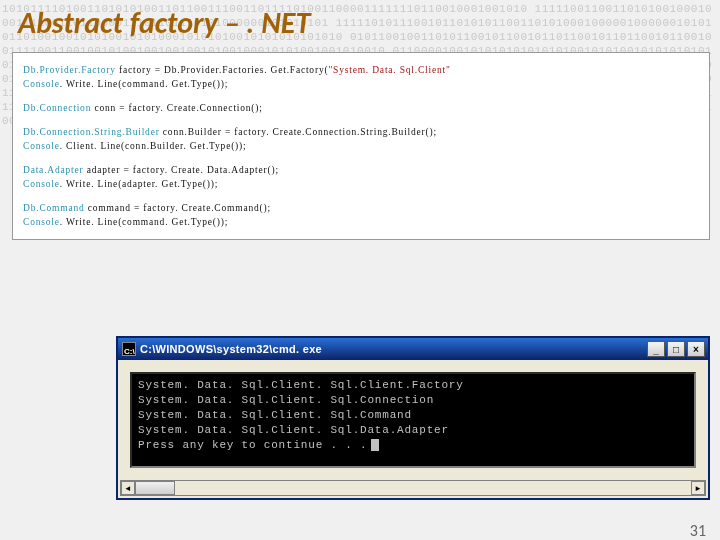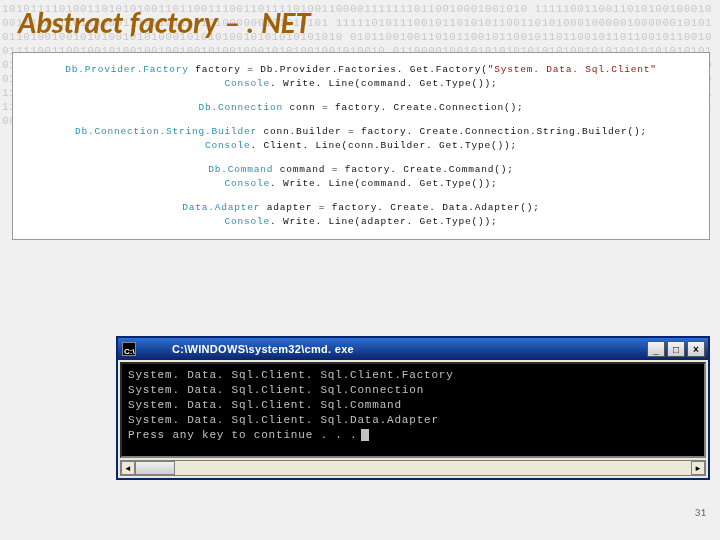--- a/index.html
+++ b/index.html
@@ -38,24 +38,23 @@
   .code-block {
     position: absolute;
     top: 52px;
     left: 12px;
     right: 10px;
     background: #fff;
     border: 1px solid #999;
     padding: 10px 10px;
     font-size: 9.5px;
     line-height: 14px;
-    font-family: Liberation Mono, monospace;
+    font-family: Liberation Serif, serif;
     z-index: 3;
     letter-spacing: 0.8px;
-    text-align: center;
   }
   .code-block .grp { margin-bottom: 10px; }
   .code-block .grp:last-child { margin-bottom: 0; }
   .typ { color: #2b91af; }
   .str { color: #a31515; }
   .txt { color: #111; }
   .cmd-window {
     position: absolute;
     left: 116px;
     top: 336px;
@@ -77,60 +76,60 @@
     font-weight: bold;
   }
   .cmd-title .icon {
     width: 14px; height: 14px;
     background: #000;
     border: 1px solid #888;
     margin-right: 4px;
     display: flex; align-items: flex-end; justify-content: flex-start;
     font-size: 8px; color: #fff; line-height: 6px; padding-left:1px;
   }
-  .cmd-title .path { flex: 1; letter-spacing: 0.3px; margin-left: 32px; }
+  .cmd-title .path { flex: 1; letter-spacing: 0.3px; }
   .cmd-btns { display: flex; gap: 2px; }
   .cmd-btn {
     width: 18px; height: 16px;
     background: linear-gradient(#f4f4f4,#cfcfcf);
     border: 1px solid #555;
     display:flex;align-items:center;justify-content:center;
     color:#000; font-weight:bold; font-size:10px;
   }
   .cmd-body {
     background: #000;
     color: #c0c0c0;
     font-size: 11px;
     line-height: 15px;
     padding: 4px 6px 2px;
     min-height: 96px;
     letter-spacing: 0.8px;
     border: 2px inset #808080;
-    margin: 2px;
+    margin: 12px;
     overflow-x: hidden;
   }
   .cmd-body .cursor {
     display:inline-block; width:8px; height:12px; background:#c0c0c0; vertical-align:middle; margin-left:4px;
   }
   .cmd-scroll {
     height: 16px;
     margin: 0 2px 2px;
     background: #ece9d8;
     border: 1px solid #808080;
     display:flex; align-items:center;
   }
   .cmd-scroll .arrow {
     width:14px; height:14px; background:#ece9d8; border:1px solid #808080;
     display:flex;align-items:center;justify-content:center;font-size:8px;
   }
   .cmd-scroll .track { flex:1; height:14px; background:#ece9d8; position:relative; }
   .cmd-scroll .thumb { width:40px; height:14px; background:linear-gradient(#f0f0f0,#cfcfcf); border:1px solid #808080; position:absolute; left:0; top:0; }
   .page-num {
-    position:absolute; right:14px; bottom:21px; font-family:Calibri,Arial,sans-serif;
-    font-size:11px; color:#666; z-index:6;
+    position:absolute; right:14px; bottom:0; font-family:Calibri,Arial,sans-serif;
+    font-size:16px; color:#666; z-index:6;
   }
 </style>
 </head>
 <body>
 
 <div class="bg-binary">10101111010011010101001101100111001101111010011000011111110110010001001010 11111001100110101001000100011110011011000011101101110101000000101010101 11111010111001011010101100110101000100000100000010101 011010010010101001010100010101010010101010101010 010110010011010110010110010110110010110110010110010 011110011001001010010010010010100100010101001001010010 011000010010101010101010100101010010101010101010100101001 11100001001010010010010010010010001001010010010010100 010111010110011001011000111010110010110010111 011111000110011111110100100101001010010010010010010010010010 10010100001001100100100100111001111110001001001100000001000010110011111110 000010110111111011111011110010111011100001110100101111100010100010110011 1011101101011100100000011000010001101010011001101001001111101010010001001101010011101</div>
 
 <div class="slide-title">Abstract factory – . NET</div>
 
 <div class="code-block">
@@ -143,26 +142,26 @@
     <div><span class="typ">Console</span><span class="txt">. Write. Line(command. Get.Type());</span></div>
   </div>
   <div class="grp">
     <div><span class="typ">Db.Connection</span><span class="txt"> </span><span class="txt">conn</span><span class="txt"> = </span><span class="txt">factory. Create.Connection();</span></div>
   </div>
   <div class="grp">
     <div><span class="typ">Db.Connection.String.Builder</span><span class="txt"> </span><span class="txt">conn.Builder</span><span class="txt"> = </span><span class="txt">factory. Create.Connection.String.Builder();</span></div>
     <div><span class="typ">Console</span><span class="txt">. Client. Line(conn.Builder. Get.Type());</span></div>
   </div>
   <div class="grp">
+    <div><span class="typ">Data.Adapter</span><span class="txt"> </span><span class="txt">adapter</span><span class="txt"> = </span><span class="txt">factory. Create. Data.Adapter();</span></div>
+    <div><span class="typ">Console</span><span class="txt">. Write. Line(adapter. Get.Type());</span></div>
+  </div>
+  <div class="grp">
     <div><span class="typ">Db.Command</span><span class="txt"> </span><span class="txt">command</span><span class="txt"> = </span><span class="txt">factory. Create.Command();</span></div>
     <div><span class="typ">Console</span><span class="txt">. Write. Line(command. Get.Type());</span></div>
-  </div>
-  <div class="grp">
-    <div><span class="typ">Data.Adapter</span><span class="txt"> </span><span class="txt">adapter</span><span class="txt"> = </span><span class="txt">factory. Create. Data.Adapter();</span></div>
-    <div><span class="typ">Console</span><span class="txt">. Write. Line(adapter. Get.Type());</span></div>
   </div>
 </div>
 
 <div class="cmd-window">
   <div class="cmd-title">
     <div class="icon">C:\</div>
     <div class="path">C:\WINDOWS\system32\cmd. exe</div>
     <div class="cmd-btns">
       <div class="cmd-btn">_</div>
       <div class="cmd-btn">□</div>

